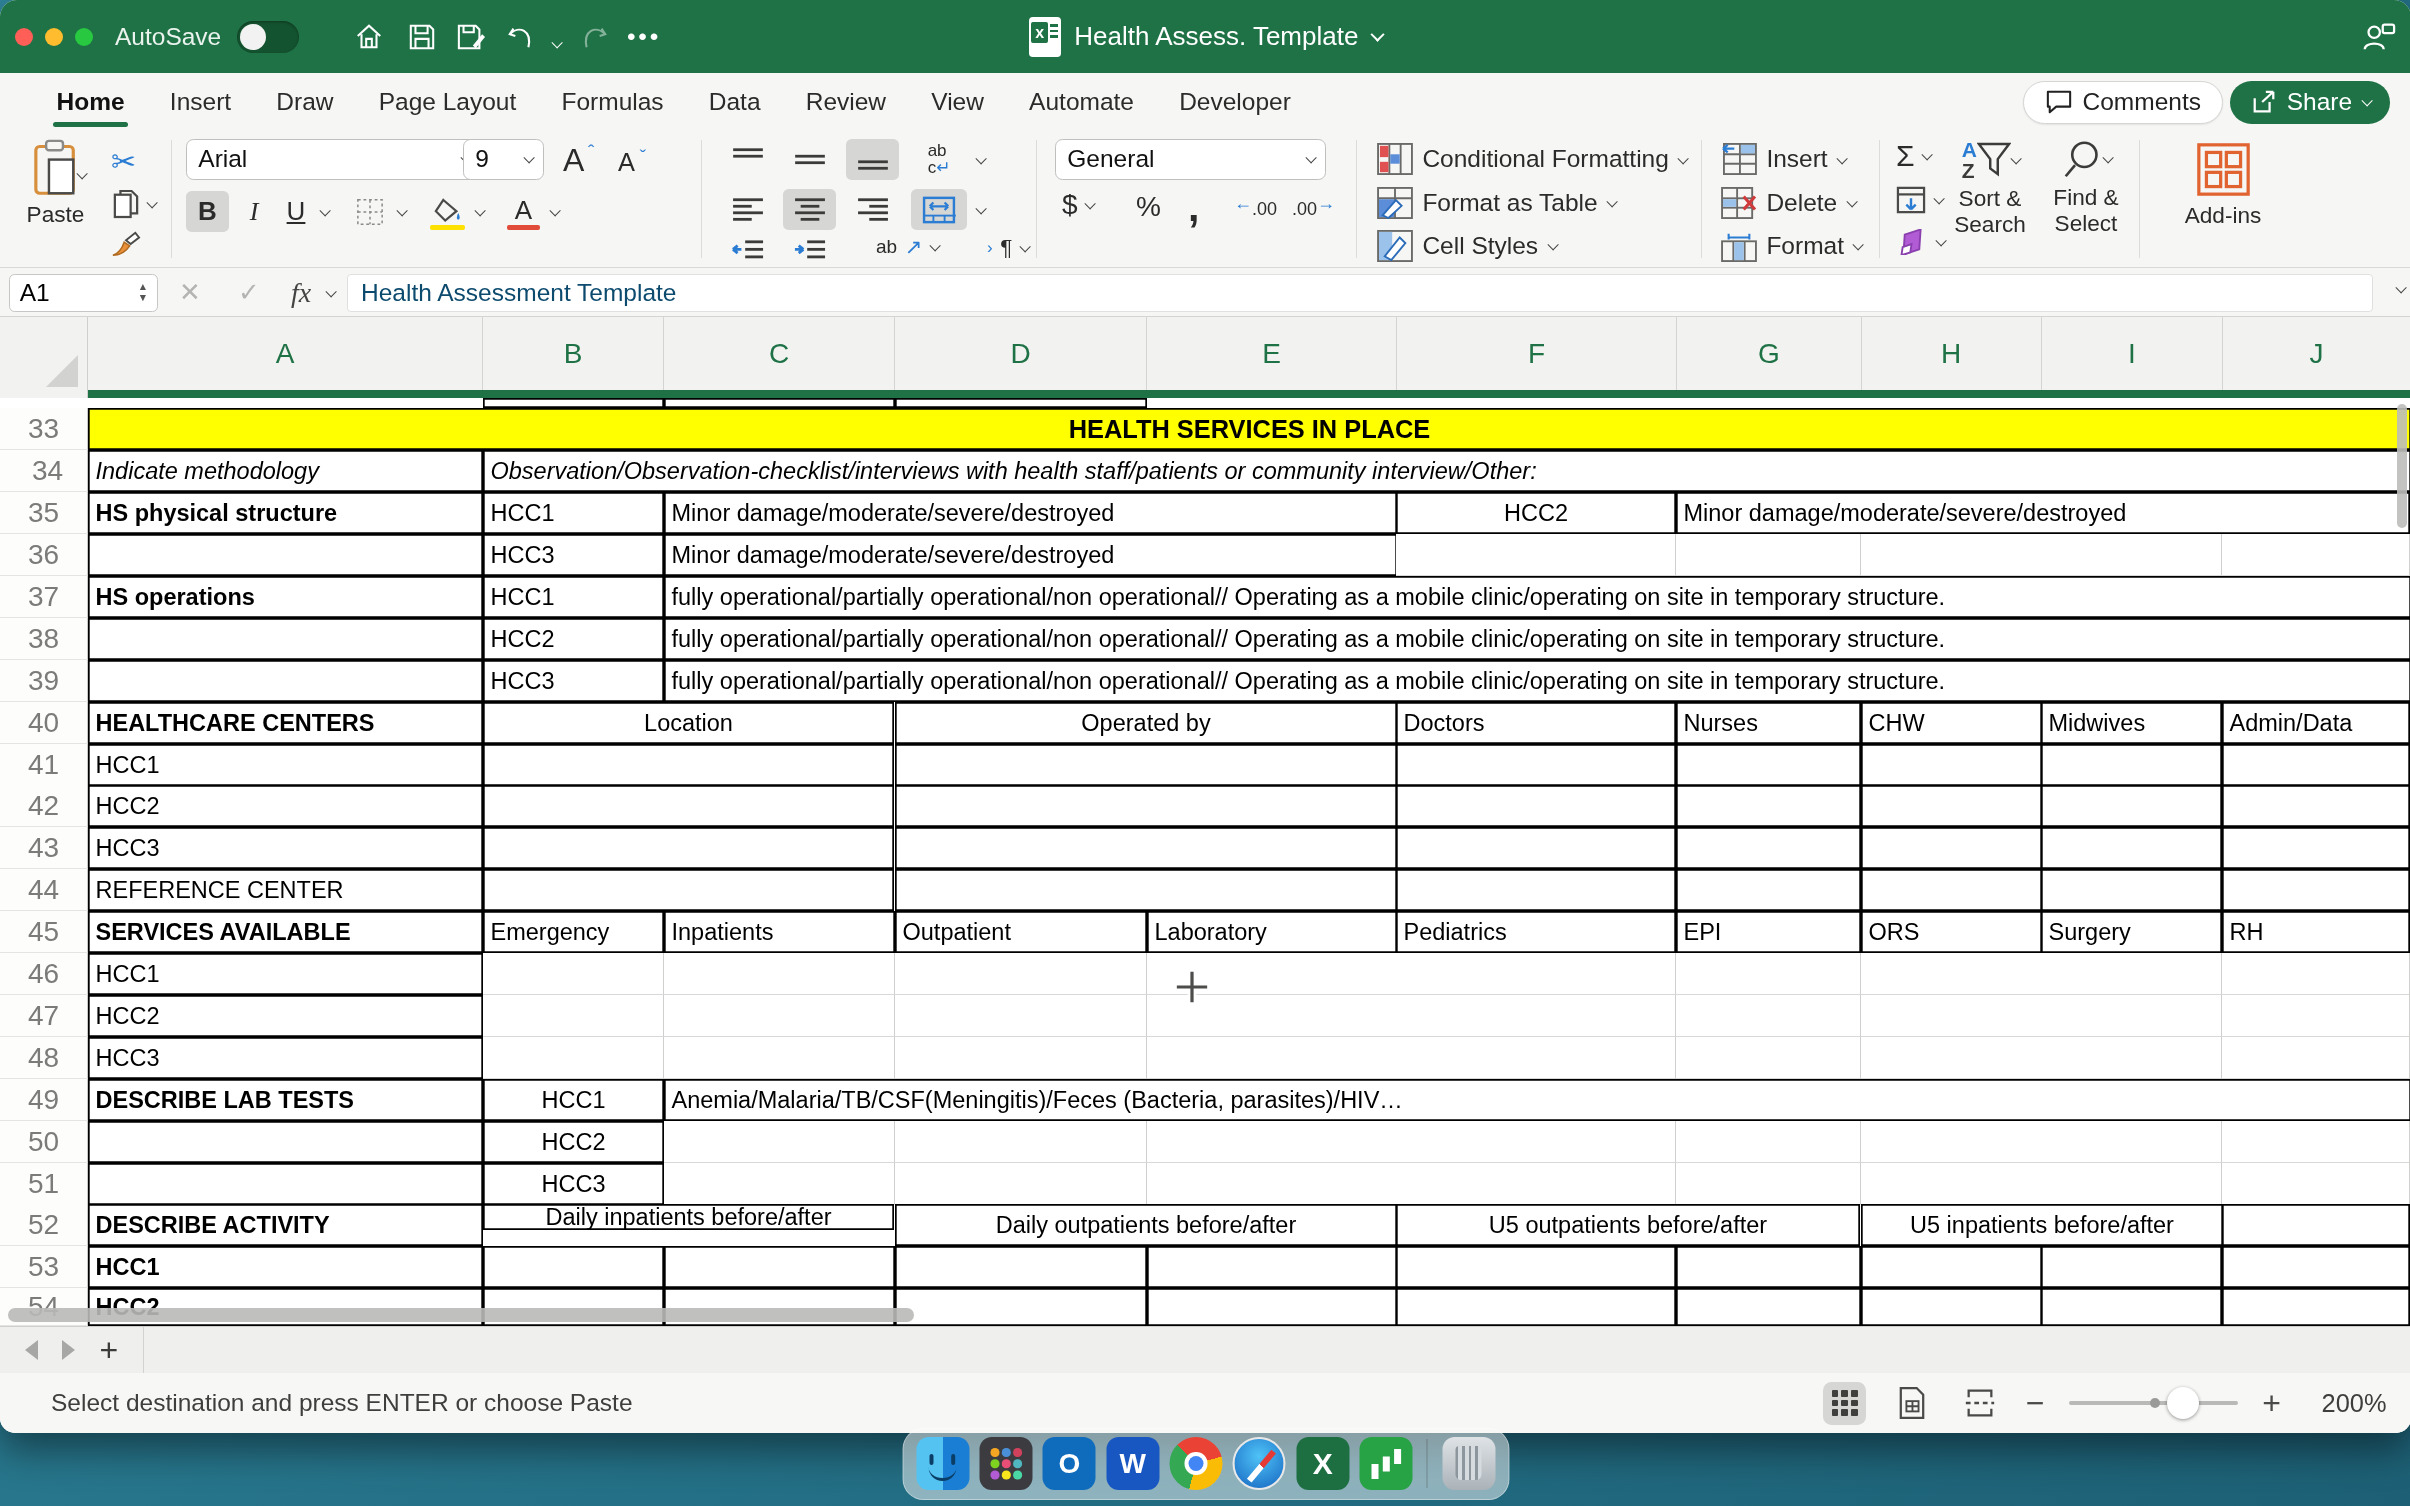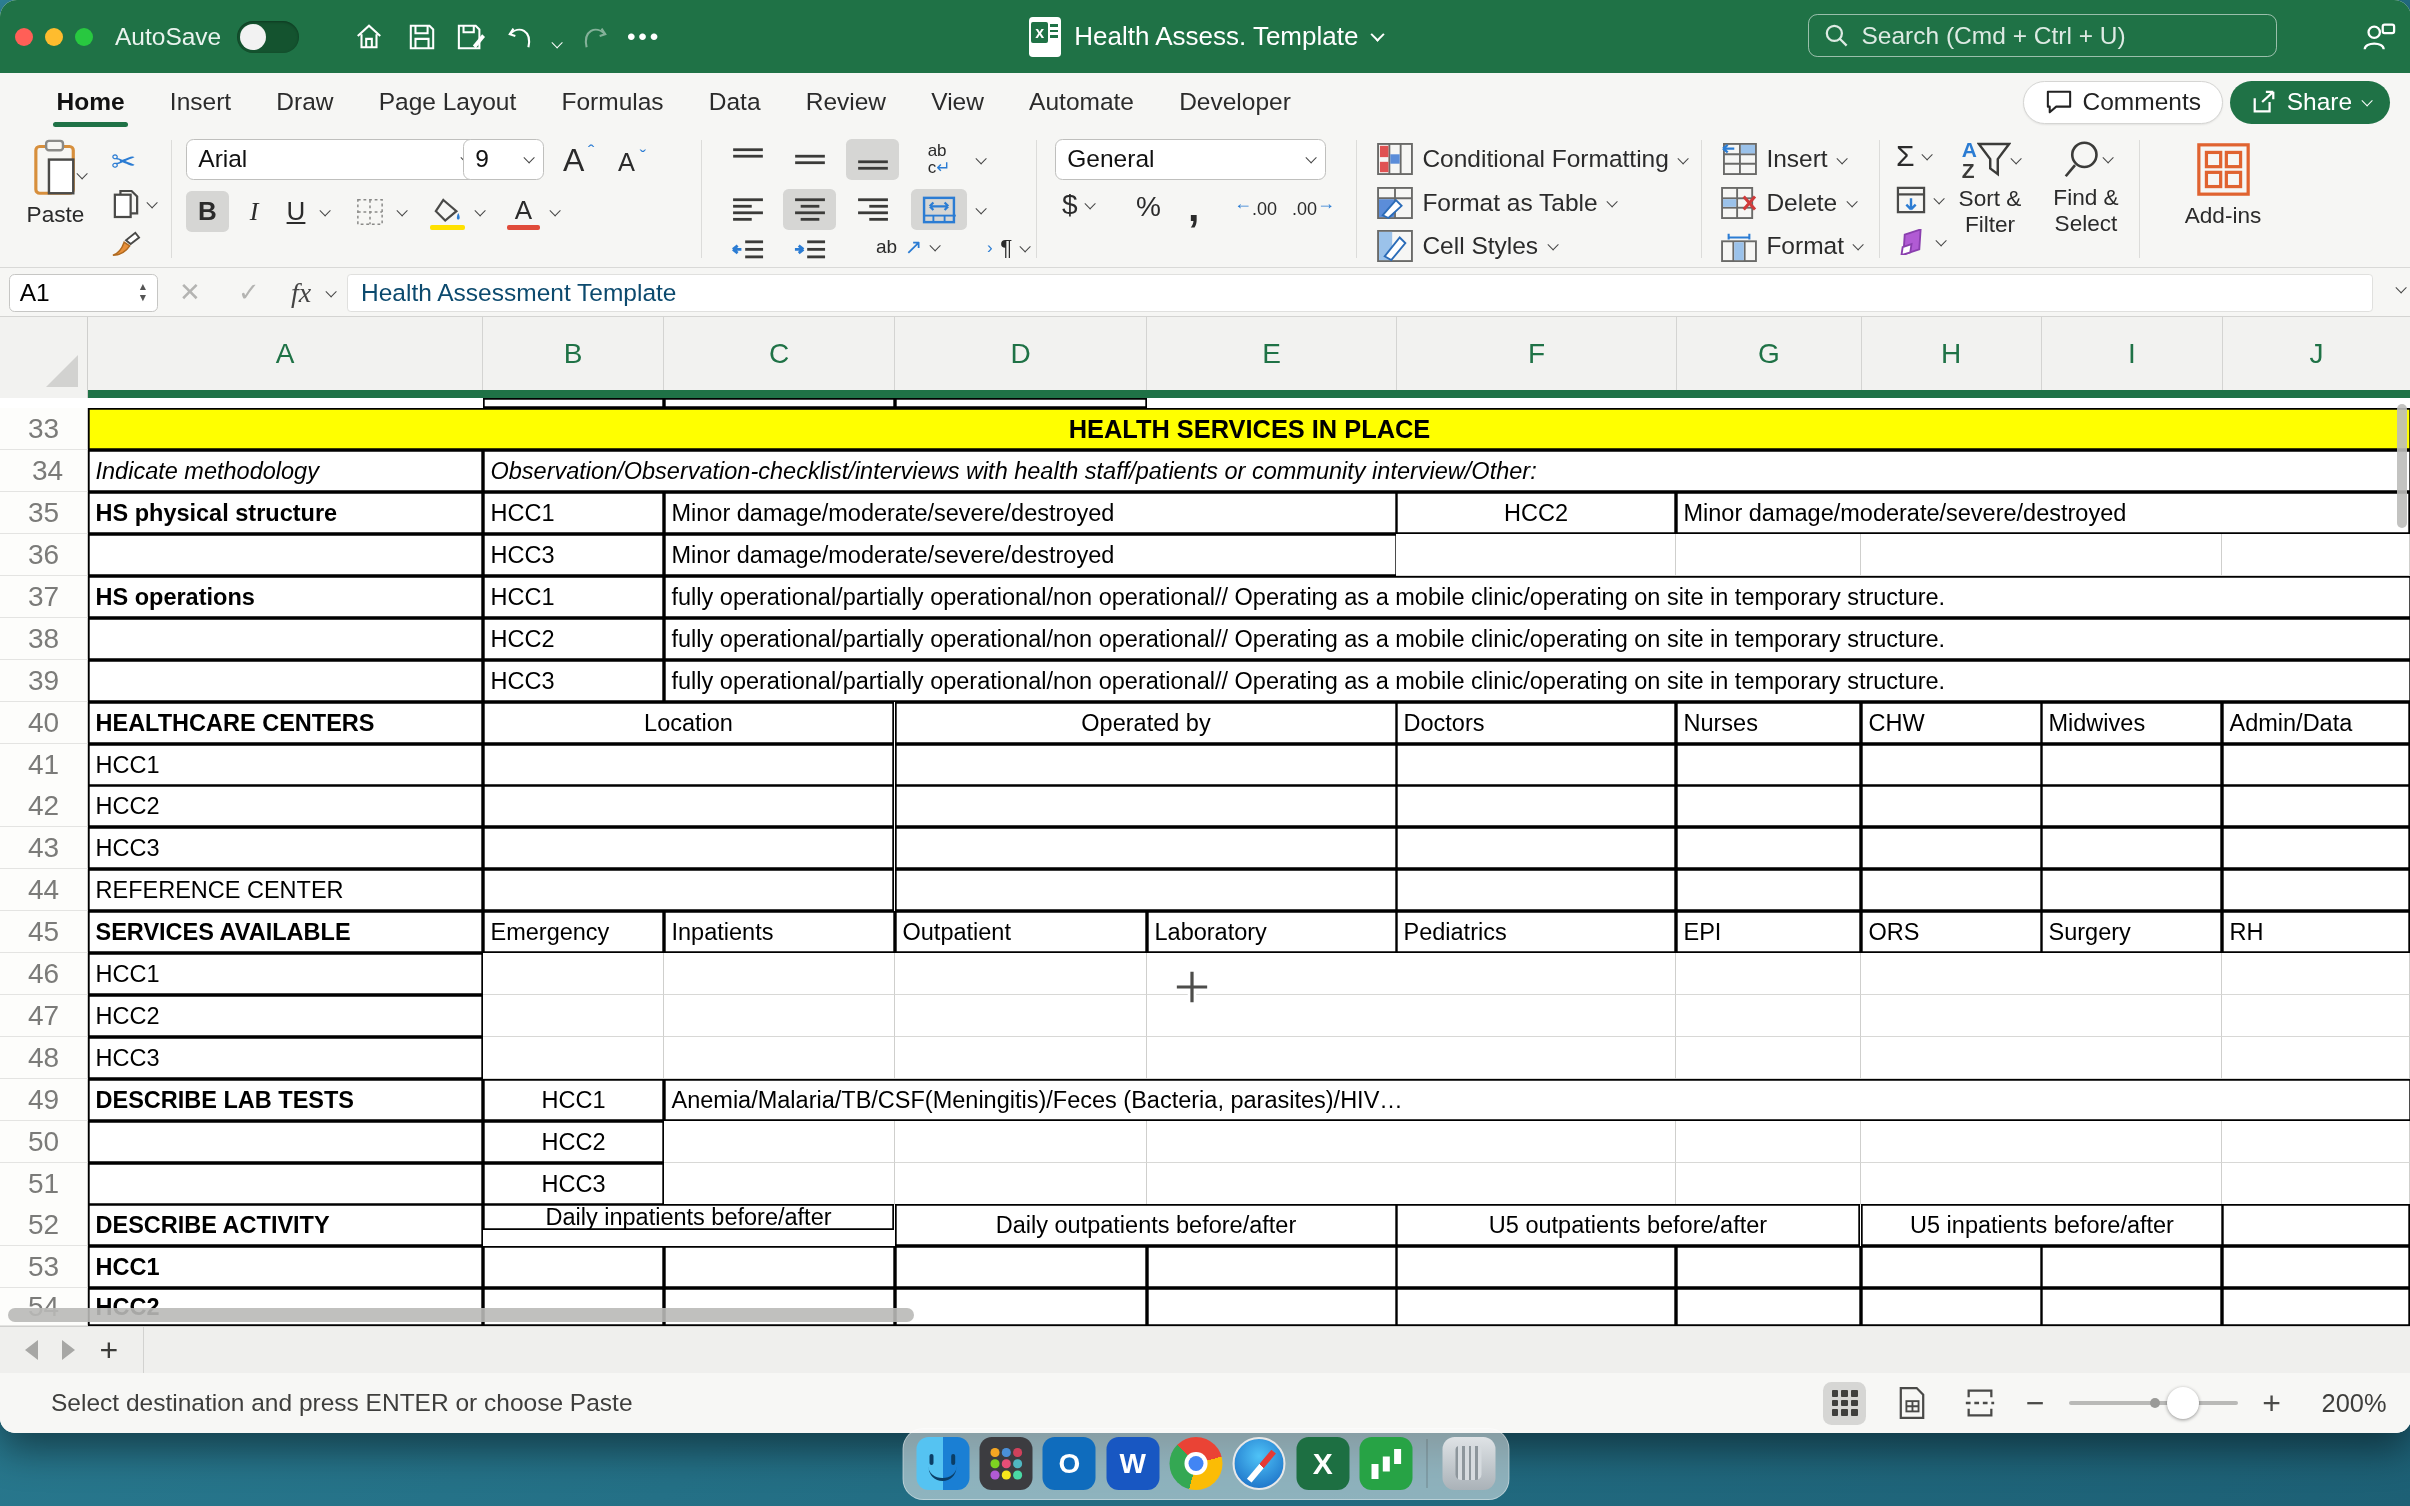--- a/index.html
+++ b/index.html
@@ -205,27 +205,20 @@
         </svg>
     </div>
     <div class="tb-ic" style="left:625px;font-size:24.5px;letter-spacing:2.8px">•••</div>
 
     <div class="title-center">
       <div class="doc-ic"></div>
       <span class="doc-title">Health Assess. Template</span>
       <span class="chev w"></span>
     </div>
 
-    <div class="search-box">
-      <svg width="24.5" height="24.5" viewBox="0 0 26 26">
-        <circle cx="11" cy="11" r="8" fill="none" stroke="rgba(255,255,255,.85)" stroke-width="2.4"></circle>
-        <line x1="17" y1="17" x2="24" y2="24" stroke="rgba(255,255,255,.85)" stroke-width="2.4"></line>
-      </svg>
-      <span>Search (Cmd + Ctrl + U)</span>
-    </div>
     <div class="presenter">
       <svg width="36" height="36" viewBox="0 0 38 38" fill="none" stroke="#fff" stroke-width="2.4">
         <circle cx="15" cy="14" r="6"></circle>
           <path d="M5 32 C5 24 25 24 25 32"></path>
           <rect x="24" y="6" width="12" height="9" rx="2"></rect>
       </svg>
     </div>
   </div>
 
   <div class="tabrow">
@@ -534,21 +527,21 @@
       <div style="display:flex;align-items:center">
         <div style="display:flex;flex-direction:column;font-size:21px;line-height:21px;font-weight:bold">
             <span class="blue">A</span>
             <span style="color:#3b3b39">Z</span>
           </div>
         <svg width="34" height="40" viewBox="0 0 36 42">
             <path d="M2 4 H34 L22 20 V36 L14 30 V20 Z" fill="none" stroke="#3b3b39" stroke-width="2.6"></path>
           </svg>
         <span class="chev sm"></span>
       </div>
-      <div class="two-line"><span>Sort &amp;</span><br><span>Filter</span></div>
+      <div class="two-line"><span>Sort &amp;</span><br><span>Search</span></div>
     </div>
     <div class="bigcol" style="left:2041px;top:7.5px;width:90px">
       <div style="display:flex;align-items:center">
         <svg width="41" height="41" viewBox="0 0 44 44">
             <circle cx="24" cy="17" r="13" fill="none" stroke="#3b3b39" stroke-width="2.8"></circle>
             <line x1="14" y1="28" x2="4" y2="40" stroke="#3b3b39" stroke-width="2.8"></line>
           </svg>
         <span class="chev sm"></span>
       </div>
       <div class="two-line"><span>Find &amp;</span><br><span>Select</span></div>

